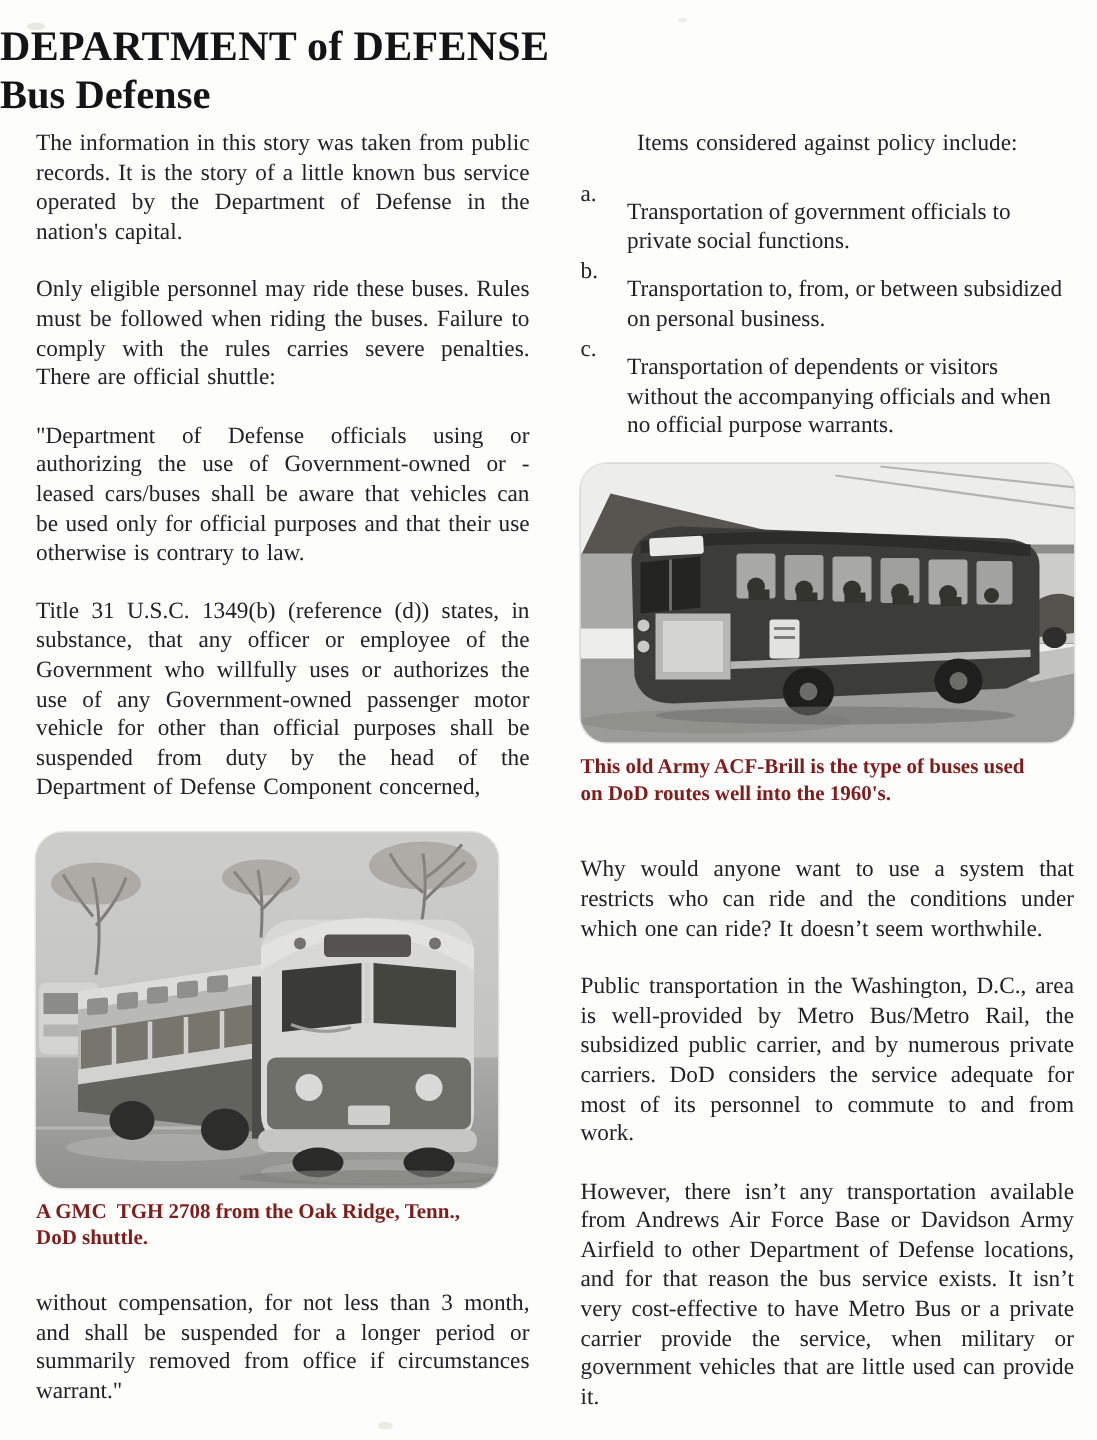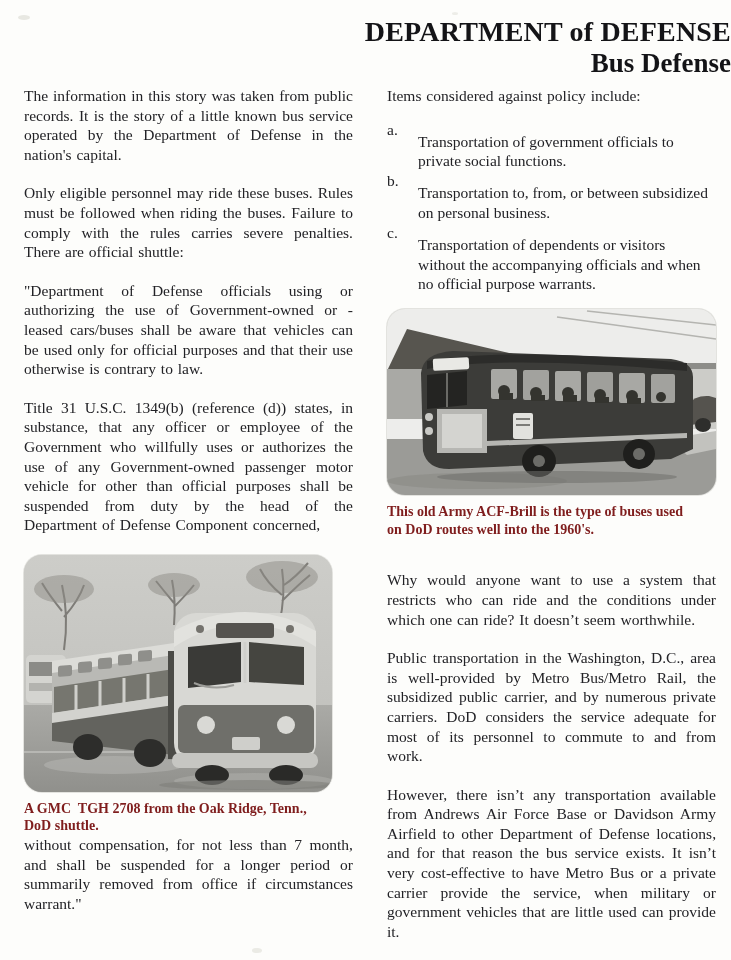--- a/index.html
+++ b/index.html
@@ -8,21 +8,21 @@
     width: 731px; height: 960px;
     background: #fdfdfb;
     font-family: "Liberation Serif", serif;
     color: #222226;
     position: relative;
     overflow: hidden;
   }
   .page { position: relative; width: 731px; height: 960px; }
 
   
-  .doc-header { text-align: right; padding-top: 15px; }
+  .doc-header { text-align: left; padding-top: 15px; }
   .doc-header h1 {
     margin: 0; font-size: 28px; line-height: 33px; font-weight: 700; color: #141417;
     letter-spacing: 0.2px;
   }
   .doc-header h2 {
     margin: 0; font-size: 27px; line-height: 31px; font-weight: 700; color: #141417;
   }
 
   
   .columns {
@@ -30,21 +30,21 @@
     display: flex; gap: 34px;
   }
   .col { width: 329px; flex: none; }
 
   p.body-para {
     margin: 0 0 19px 0;
     font-size: 15.5px; line-height: 19.6px;
     text-align: justify;
     word-spacing: 1px;
   }
-  p.no-justify { text-align: left; }
+  p.no-justify { text-align: center; }
 
   
   .policy-list { margin: 0 0 15px 0; }
   .policy-item { display: flex; font-size: 15.5px; line-height: 19.8px; }
   .policy-item .marker { flex: none; width: 31px; }
   .policy-item .item-text { flex: 1; text-align: left; margin-top: 12px; }
 
   
   figure.photo {
     margin: 4px 0 8px 0;
@@ -56,21 +56,21 @@
   }
   figure.photo svg { display: block; }
   .photo-left  { width: 308px; height: 237px; }
   .photo-right { width: 329px; height: 186px; margin-top: 3px; }
 
   .caption { margin: 2px 0 0 0; }
   .caption .cap-line {
     font-weight: 700; font-size: 14px; line-height: 17.6px;
     white-space: pre; color: #7f1d1d;
   }
-  .caption-left  { }
+  .caption-left  { margin-bottom: 24px; }
   .caption-right { margin-bottom: 32px; }
 
   
   .speck {
     position: absolute; border-radius: 50%;
     background: #e2e2dc; pointer-events: none;
   }
   .speck-1 { left: 18px; top: 15px; width: 12px; height: 5px; opacity: .8; }
   .speck-2 { left: 452px; top: 12px; width: 6px; height: 3px; opacity: .6; }
   .speck-3 { left: 252px; top: 948px; width: 10px; height: 5px; opacity: .7; }
@@ -172,21 +172,21 @@
           <ellipse cx="262" cy="220" rx="17" ry="10" fill="#2a2a28"></ellipse>
           <ellipse cx="225" cy="230" rx="90" ry="5" fill="#7e7e7a" opacity="0.6"></ellipse>
         </svg>
       </figure>
 
       <div class="caption caption-left">
         <div class="cap-line">A GMC  TGH 2708 from the Oak Ridge, Tenn.,</div>
         <div class="cap-line">DoD shuttle.</div>
       </div>
 
-      <p class="body-para">without compensation, for not less than 7 month, and shall be suspended for a longer period or summarily removed from office if circumstances warrant."</p>
+      <p class="body-para">without compensation, for not less than 3 month, and shall be suspended for a longer period or summarily removed from office if circumstances warrant."</p>
     </div>
 
     <div class="col">
       <p class="body-para no-justify" style="margin-bottom:14px">Items considered against policy include:</p>
 
       <div class="policy-list">
         <div class="policy-item">
           <span class="marker">a.</span>
           <span class="item-text">Transportation of government officials to private social functions.</span>
         </div>

